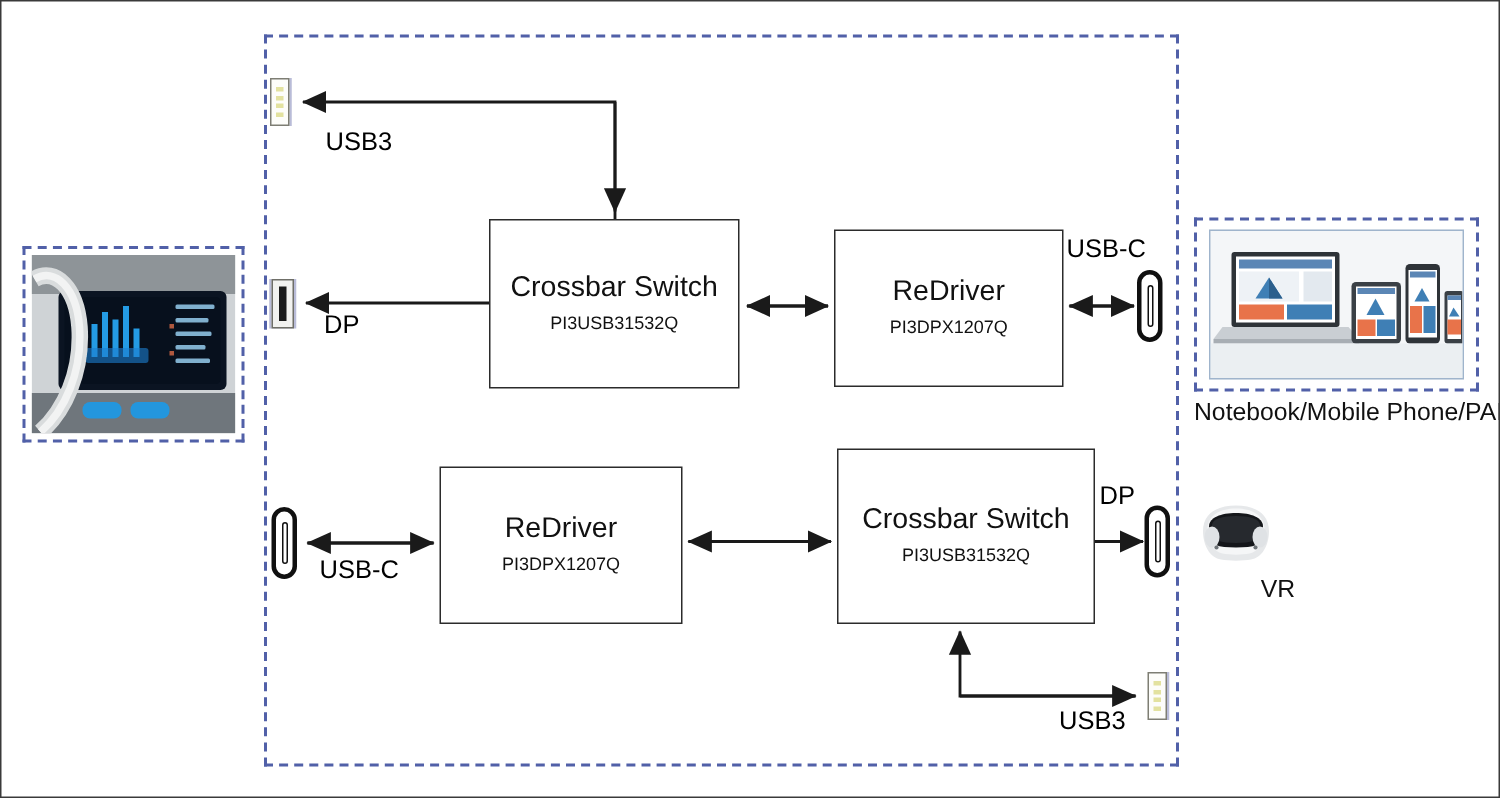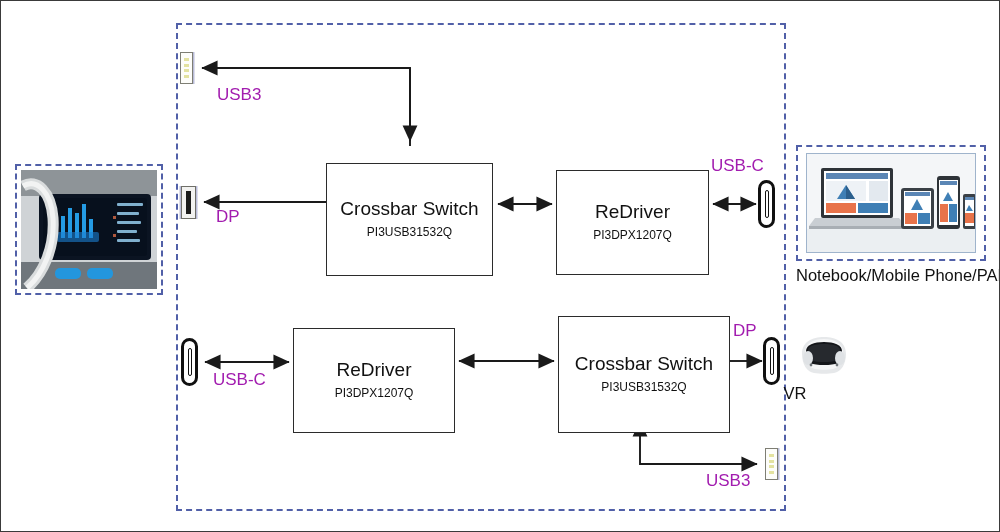--- a/index.html
+++ b/index.html
@@ -29,21 +29,20 @@
   .ic-block{
     position:absolute;
     border:1.6px solid #2b2b2b;
     background:#ffffff;
     box-sizing:border-box;
     display:flex;
     flex-direction:column;
     align-items:center;
     justify-content:center;
     color:#111111;
-    margin-top:17px;
   }
   .ic-title{font-size:19px;line-height:24px;white-space:nowrap;}
   .ic-part{font-size:12px;line-height:22px;white-space:nowrap;}
 
   #ic-crossbar-top{left:325px;top:145px;width:167px;height:113px;}
   #ic-redriver-top{left:555px;top:152px;width:153px;height:105px;}
   #ic-redriver-bottom{left:292px;top:310px;width:162px;height:105px;}
   #ic-crossbar-bottom{left:557px;top:298px;width:172px;height:117px;}
 
   
@@ -86,21 +85,21 @@
   }
   .usbc-port i{
     display:block;width:4px;height:28px;border:1.4px solid #101010;
     border-radius:3px;box-sizing:border-box;background:#fff;
   }
 
   
   .lbl{
     position:absolute;
     font-size:17px;
-    color:#a21caf;
+    color:#000000;
     white-space:nowrap;
     line-height:20px;
   }
   .caption{
     position:absolute;
     font-size:16.5px;
     color:#111111;
     white-space:nowrap;
     text-align:center;
   }
@@ -301,15 +300,15 @@
       <path d="M10,17 C10,11 18,8 28,8 C38,8 46,11 46,17 L46,24 C46,29 40,31 28,31 C16,31 10,29 10,24 z" fill="#14161a"></path>
       <path d="M12,16 C12,12 19,10 28,10 C37,10 44,12 44,16 L44,22 C44,26 38,28 28,28 C18,28 12,26 12,22 z" fill="#26292e"></path>
       <ellipse cx="12" cy="24" rx="5" ry="7" fill="#dfe2e5"></ellipse>
       <ellipse cx="44" cy="24" rx="5" ry="7" fill="#dfe2e5"></ellipse>
       <circle cx="15" cy="31" r="1.4" fill="#6d7378"></circle>
       <circle cx="41" cy="31" r="1.4" fill="#6d7378"></circle>
     </svg>
   </div>
 
   <span class="caption" style="left:795px;top:265px;width:190px;">Notebook/Mobile Phone/PAD</span>
-  <span class="caption" style="left:766px;top:383px;width:56px;">VR</span>
+  <span class="caption" style="left:823px;top:383px;width:56px;">VR</span>
 
 </div>
 
 </body></html>

